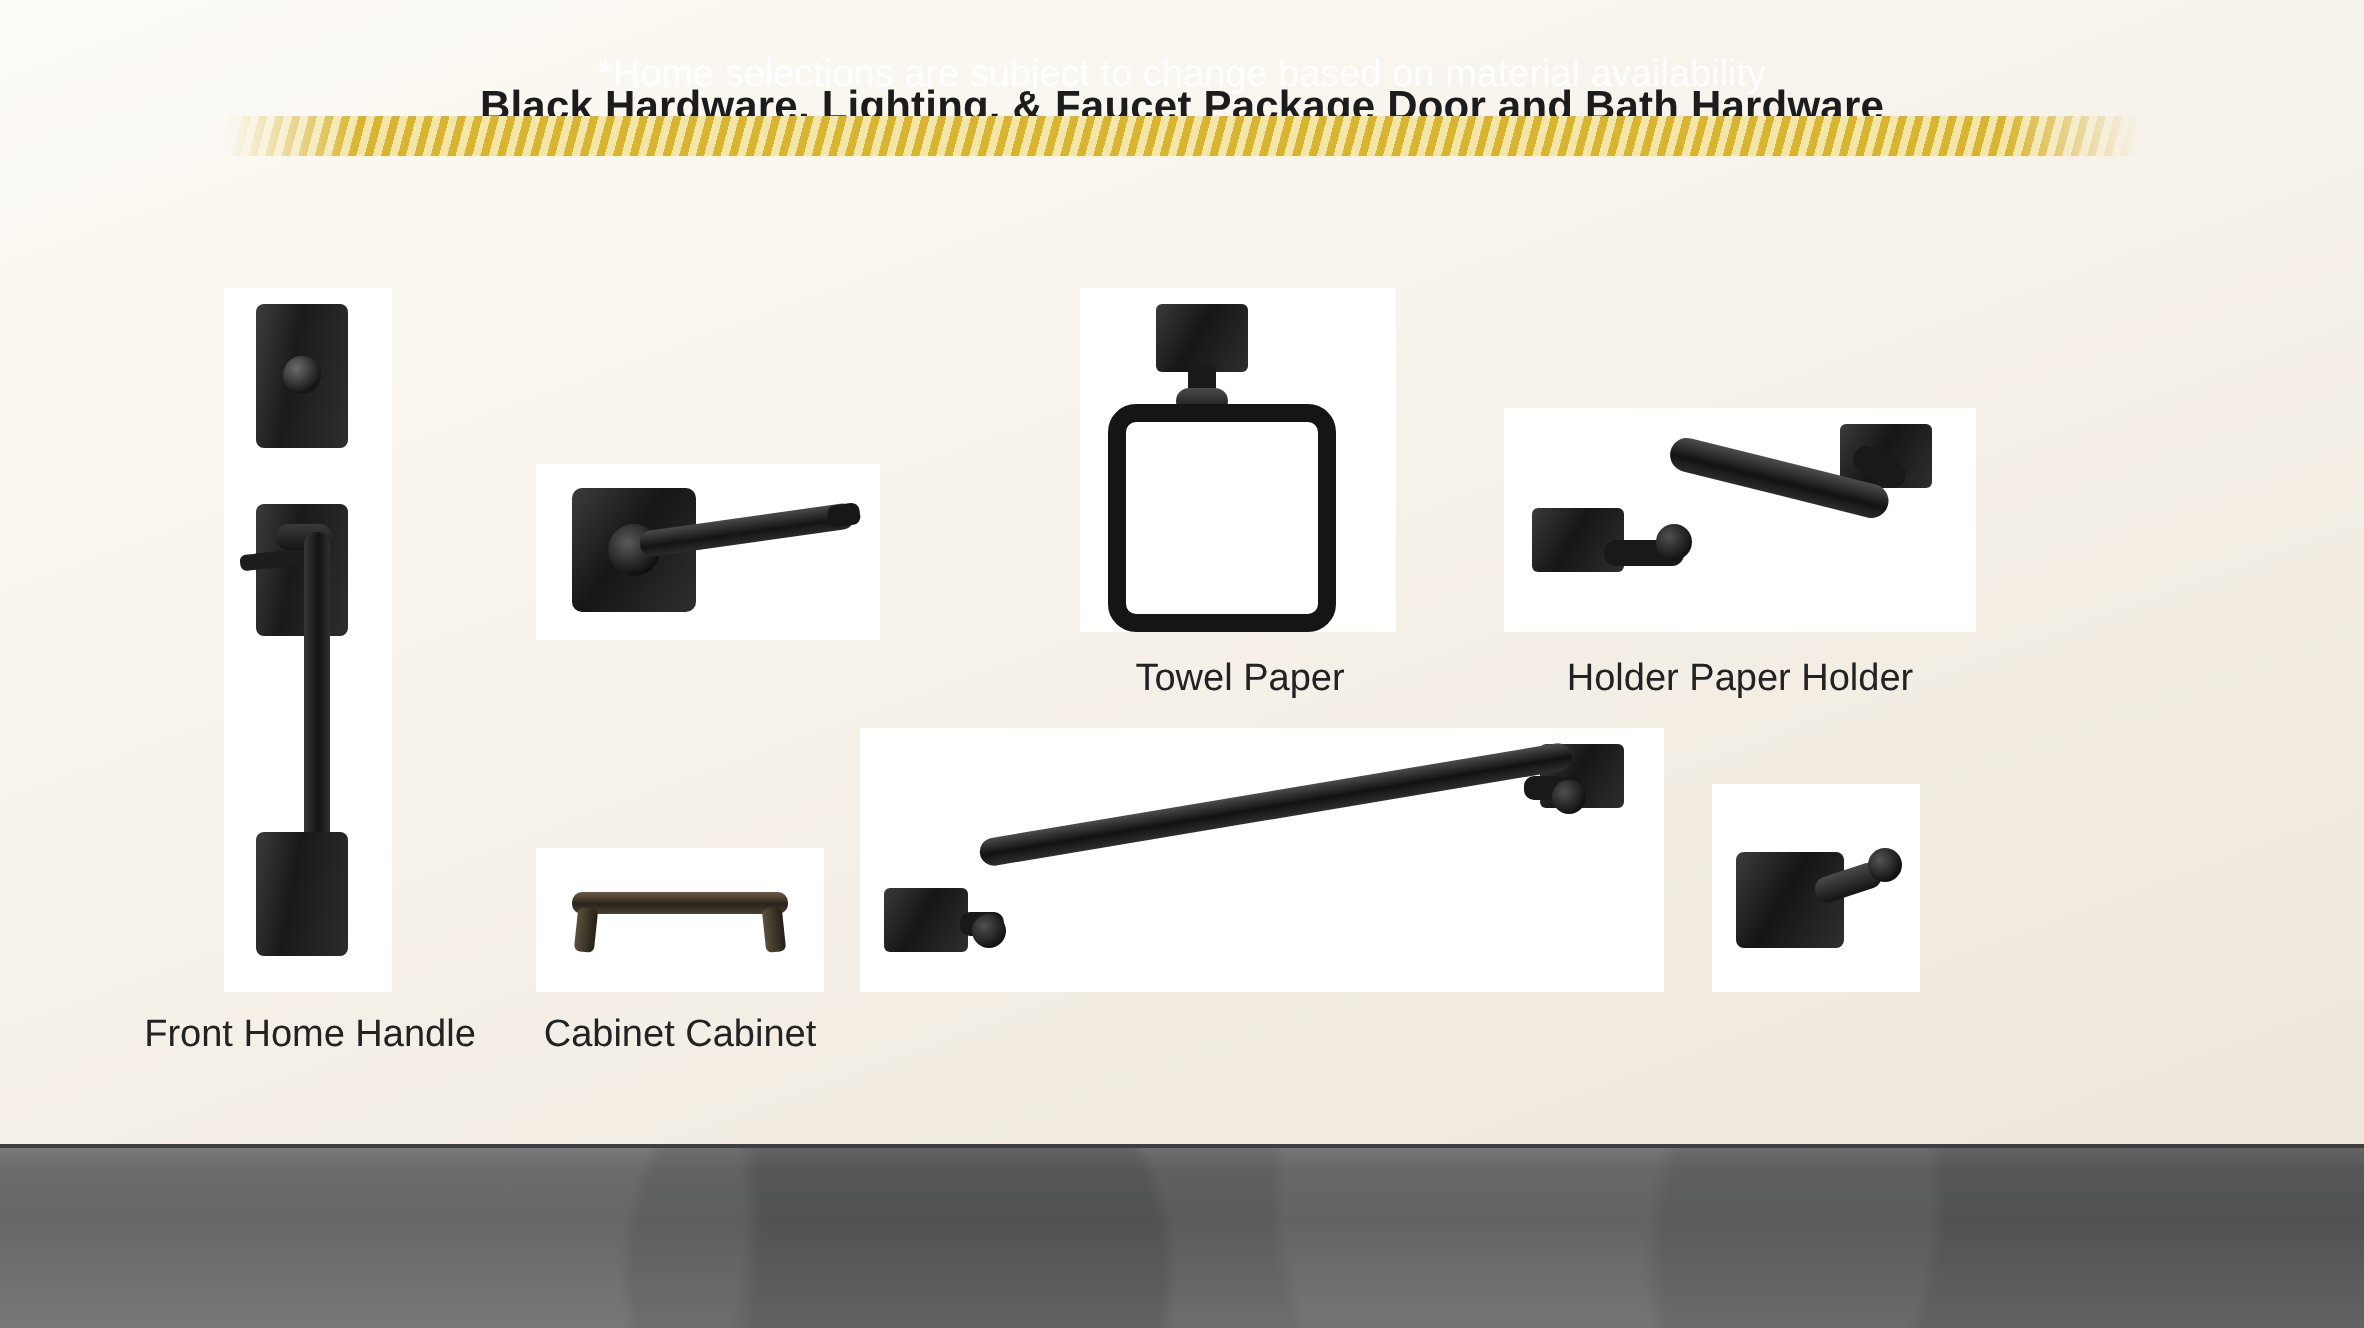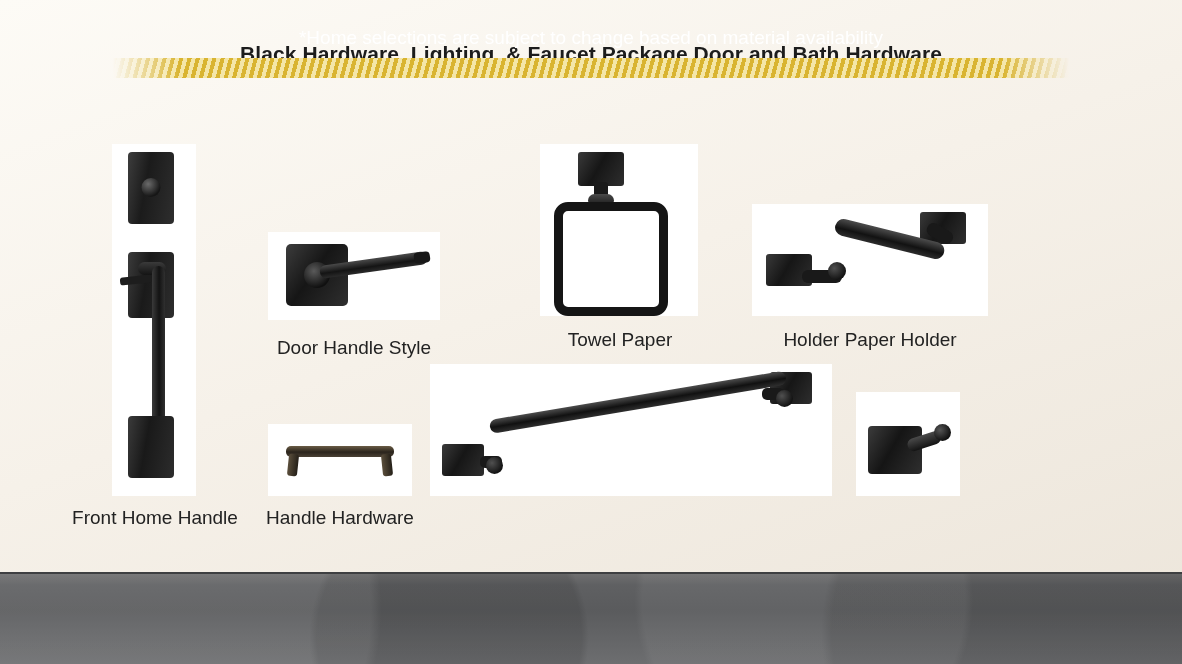--- a/index.html
+++ b/index.html
@@ -319,21 +319,20 @@
   </div>
   <div class="caption" id="cap-front-door">Front Home Handle</div>
 
   <div class="photo" id="photo-door-handle">
     <div class="lever-rose">
         <div class="knobhole"></div>
       </div>
     <div class="lever-arm"></div>
     <div class="lever-tip"></div>
   </div>
-  <div class="caption" id="cap-door-handle">Door Handle Style</div>
 
   <div class="photo" id="photo-towel-ring">
     <div class="tr-plate"></div>
     <div class="tr-post"></div>
     <div class="tr-knob"></div>
     <div class="tr-ring"></div>
   </div>
   <div class="caption" id="cap-towel-ring">Towel Paper</div>
 
   <div class="photo" id="photo-tp">
@@ -344,21 +343,21 @@
     <div class="tp-bar"></div>
     <div class="tp-cap"></div>
   </div>
   <div class="caption" id="cap-tp">Holder Paper Holder</div>
 
   <div class="photo" id="photo-cabinet">
     <div class="cab-bar"></div>
     <div class="cab-leg-l"></div>
     <div class="cab-leg-r"></div>
   </div>
-  <div class="caption" id="cap-cabinet">Handle Hardware</div>
+  <div class="caption" id="cap-cabinet">Cabinet Cabinet</div>
 
   <div class="photo" id="photo-towel-bar">
     <div class="tb-plate-l"></div>
     <div class="tb-plate-r"></div>
     <div class="tb-post-l"></div>
     <div class="tb-post-r"></div>
     <div class="tb-rod"></div>
     <div class="tb-cap-l"></div>
     <div class="tb-cap-r"></div>
   </div>

